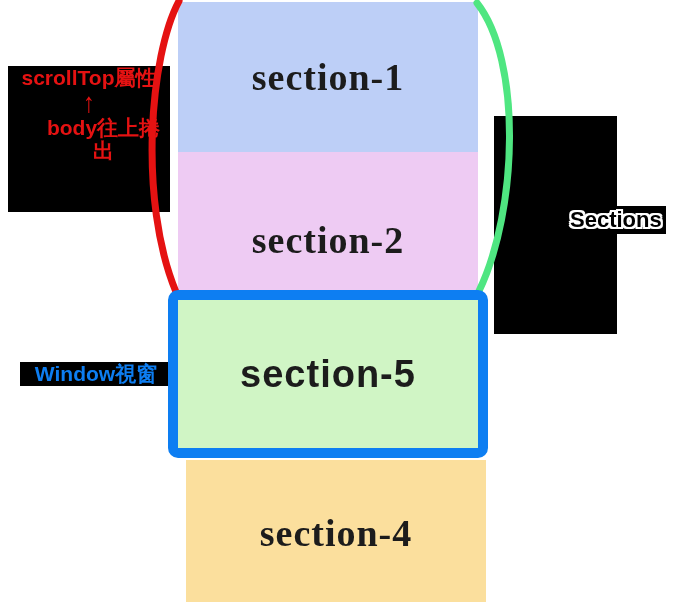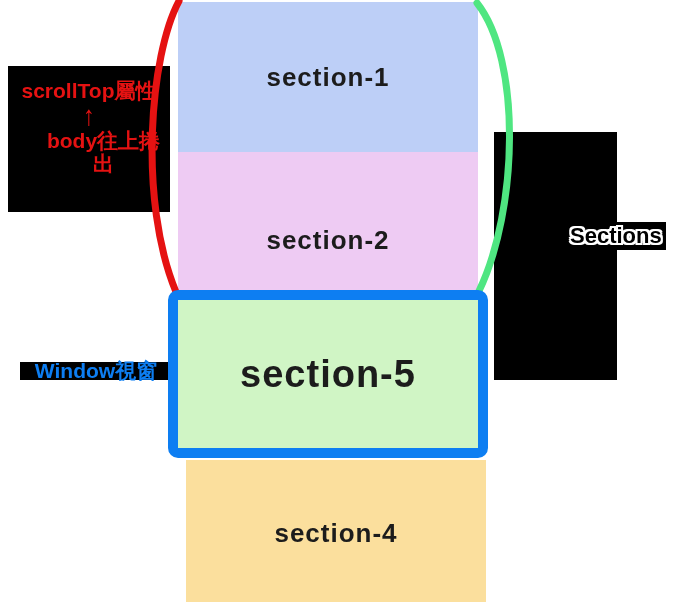--- a/index.html
+++ b/index.html
@@ -3,56 +3,57 @@
 <meta charset="utf-8">
 <style>
   html,body{margin:0;padding:0;background:#fff;}
   #canvas{
     position:relative;width:700px;height:602px;background:#fff;overflow:hidden;
     font-family:"Liberation Sans","DejaVu Sans",sans-serif;
   }
   .abs{position:absolute;}
   .section{
     display:flex;align-items:center;justify-content:center;
-    font-size:26px;font-weight:bold;color:var(--section_text);
+    font-size:38px;font-weight:bold;color:var(--section_text);
     letter-spacing:1px;
+    font-family:Liberation Serif, serif;
   }
   #section-1{left:178px;top:2px;width:300px;height:150px;background:var(--section1);}
   #section-2{left:178px;top:152px;width:300px;height:176px;background:var(--section2);}
   #section-4{left:186px;top:460px;width:300px;height:146px;background:var(--section4);}
   #window-box{
     left:168px;top:290px;width:320px;height:168px;box-sizing:border-box;
     border:10px solid var(--window_blue);border-radius:10px;
     background:var(--section3);background-clip:padding-box;
     display:flex;align-items:center;justify-content:center;
     font-size:38px;font-weight:bold;color:var(--section_text);letter-spacing:1px;
     z-index:6;
   }
   #scrolltop-label{
     left:8px;top:66px;width:162px;height:146px;background:var(--label_bg);
     display:flex;flex-direction:column;align-items:center;justify-content:flex-start;
-    padding-top:13px;box-sizing:border-box;z-index:2;
+    box-sizing:border-box;z-index:2;
     color:var(--red);font-weight:bold;text-align:center;
   }
   #scrolltop-label .l1{font-size:21px;line-height:24px;}
   #scrolltop-label .arrow{font-size:24px;line-height:26px;transform:scaleY(1.15);}
   #scrolltop-label .l2,#scrolltop-label .l3{font-size:21px;line-height:23px;margin-left:29px;}
   #right-box{
-    left:494px;top:132px;width:123px;height:248px;background:var(--label_bg);
+    left:494px;top:116px;width:123px;height:218px;background:var(--label_bg);
     z-index:2;overflow:visible;
   }
   #sections-label{
     position:absolute;left:72px;top:90px;white-space:nowrap;
     font-size:22px;font-weight:bold;color:#000;background:var(--label_bg);
     padding:1px 4px;
     text-shadow:-2px -2px 0 #fff,2px -2px 0 #fff,-2px 2px 0 #fff,2px 2px 0 #fff,
                 -2px 0 0 #fff,2px 0 0 #fff,0 -2px 0 #fff,0 2px 0 #fff;
   }
   #window-label{
-    left:20px;top:362px;width:152px;height:18px;background:var(--label_bg);
+    left:20px;top:362px;width:152px;height:24px;background:var(--label_bg);
     color:var(--window_blue);font-size:21px;font-weight:bold;
     display:flex;align-items:center;justify-content:center;z-index:2;
   }
   #curves{left:0;top:0;width:700px;height:602px;z-index:5;pointer-events:none;}
 </style>
 </head>
 <body>
 
 <div id="canvas">
 

